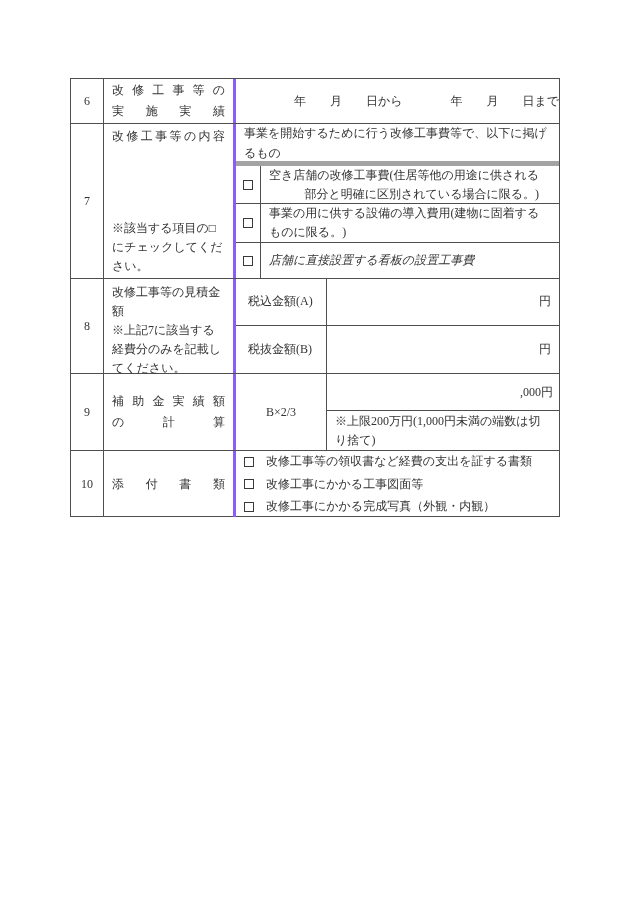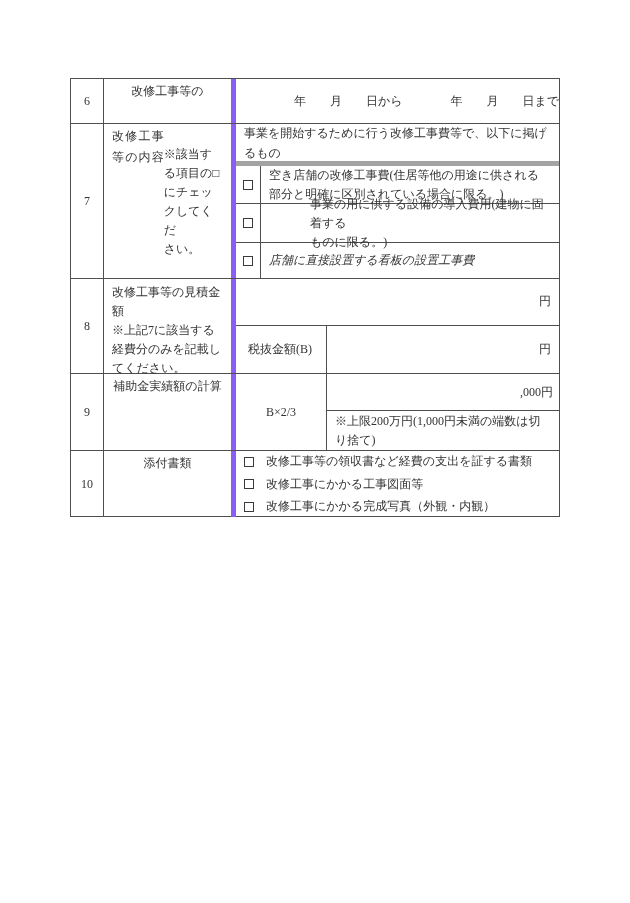--- a/index.html
+++ b/index.html
@@ -21,23 +21,23 @@
   .row:last-child { border-bottom: none; }
 
   .cell { position: relative; }
   .c-num {
     width: 33px; flex: 0 0 33px;
     border-right: 1px solid #4f4f4f;
     display: flex; align-items: center; justify-content: center;
   }
   .c-label {
     width: 132px; flex: 0 0 132px;
-    border-right: 5px solid #8b5cf6;
+    border-right: 3px solid #8b5cf6;
     padding: 2px 8px;
-    display: flex; flex-direction: row; justify-content: center;
+    display: flex; flex-direction: column; justify-content: center;
     line-height: 19px;
   }
   .c-content { flex: 1 1 auto; display: flex; flex-direction: column; }
 
   .jline { text-align: justify; text-align-last: justify; line-height: 21px; }
   .pre { white-space: pre-line; }
 
   
   .r6 { height: 45px; }
   .r6 .c-content { justify-content: center; text-align: right; line-height: 21px; }
@@ -46,22 +46,22 @@
   .r7 { height: 155px; }
   .r7 .c-label { justify-content: space-between; }
   .r7-label-note { margin-top: 19px; }
   .r7-header {
     height: 42px; border-bottom: 5px solid #a3a3a3;
     padding: 0 8px; display: flex; align-items: center;
     line-height: 20px;
   }
   .r7-item { display: flex; border-bottom: 1px solid #4f4f4f; }
   .r7-item:last-child { border-bottom: none; }
-  .r7-item-1 { height: 38px; }
-  .r7-item-2 { height: 39px; gap: 41px; }
+  .r7-item-1 { height: 38px; text-align: right; }
+  .r7-item-2 { height: 39px; }
   .r7-item-3 { height: 36px; font-style: italic; }
   .cb-col {
     width: 25px; flex: 0 0 25px;
     border-right: 1px solid #4f4f4f;
     display: flex; align-items: center; justify-content: center;
   }
   .cb {
     width: 10px; height: 10px;
     border: 1px solid #3a3a3a;
     background: #ffffff;
@@ -121,20 +121,21 @@
 </head>
 <body>
 
 <div class="page">
   <div class="tbl">
 
     <div class="row r6">
       <div class="cell c-num">6</div>
       <div class="cell c-label">
         <div class="jline">改修工事等の</div>
+        <div class="jline">実施実績</div>
       </div>
       <div class="cell c-content">年　　月　　日から　　　　年　　月　　日まで</div>
     </div>
 
     <div class="row r7">
       <div class="cell c-num">7</div>
       <div class="cell c-label">
         <div class="jline">改修工事等の内容</div>
         <div class="pre r7-label-note">※該当する項目の□
 にチェックしてくだ
@@ -168,20 +169,21 @@
 
     <div class="row r8">
       <div class="cell c-num">8</div>
       <div class="cell c-label pre">改修工事等の見積金
 額
 ※上記7に該当する
 経費分のみを記載し
 てください。</div>
       <div class="cell c-content">
         <div class="sub-row r8-sub-a">
+          <div class="sub-label">税込金額(A)</div>
           <div class="amount-cell">円</div>
         </div>
         <div class="sub-row r8-sub-b">
           <div class="sub-label">税抜金額(B)</div>
           <div class="amount-cell">円</div>
         </div>
       </div>
     </div>
 
     <div class="row r9">

